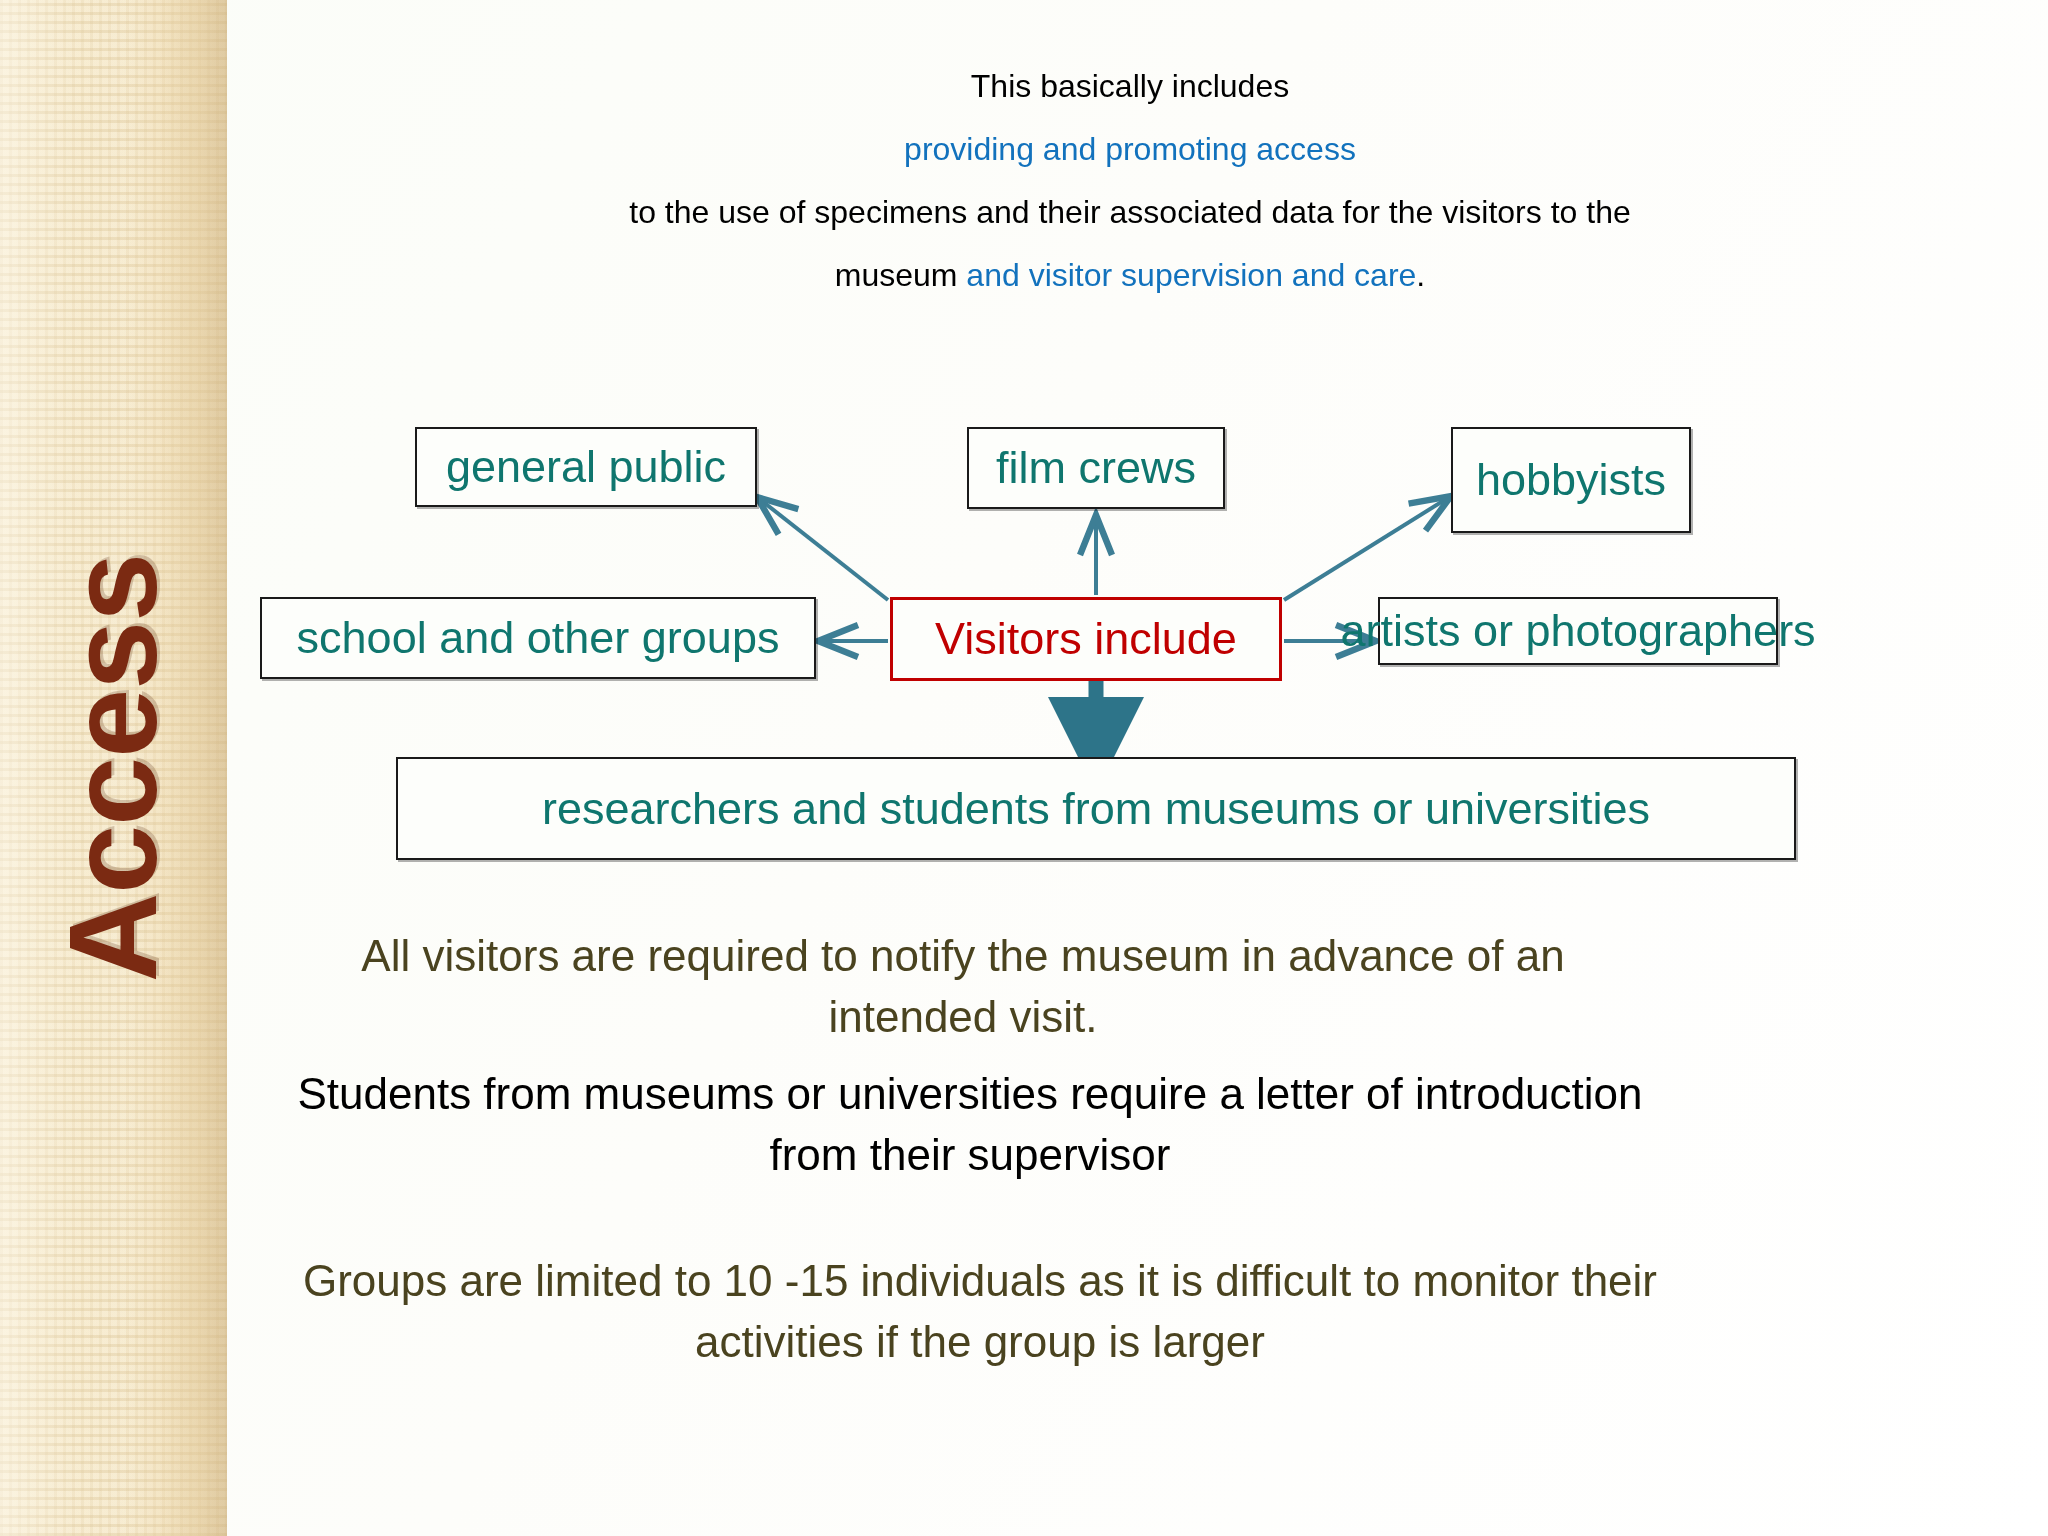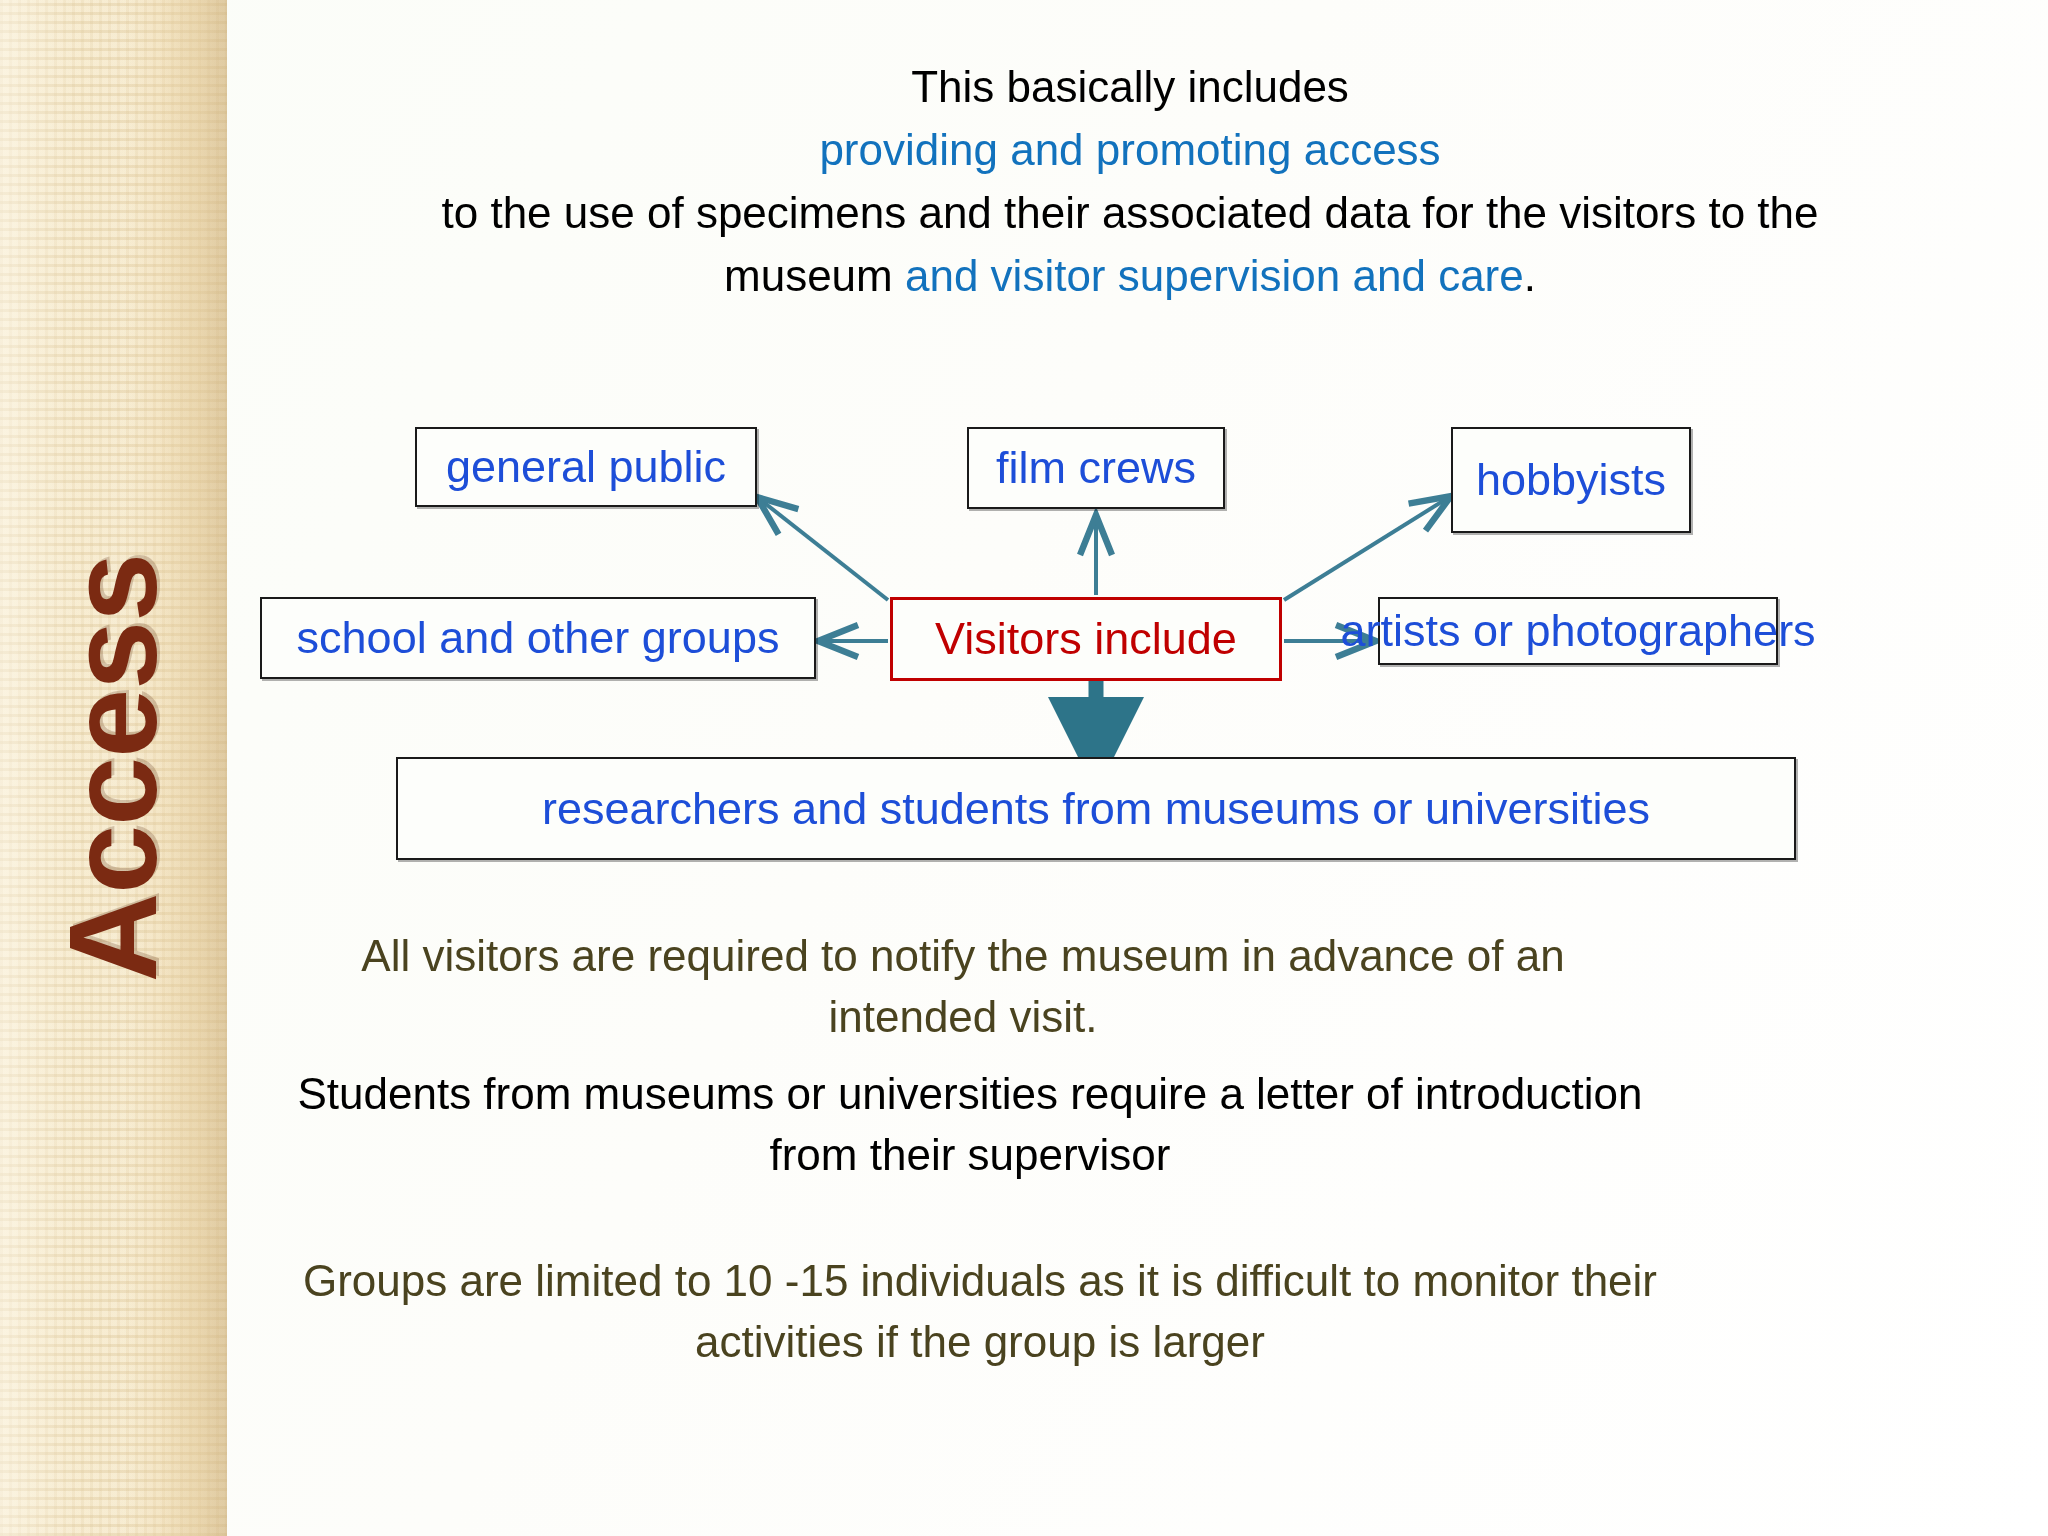--- a/index.html
+++ b/index.html
@@ -61,21 +61,21 @@
     font-family: "Liberation Sans", sans-serif;
   }
 
   
   #header-text {
     position: absolute;
     left: 250px;
     top: 55px;
     width: 1760px;
     text-align: center;
-    font-size: 44px;
+    font-size: 32px;
     line-height: 63px;
     color: #000000;
     font-family: "Liberation Sans", sans-serif;
   }
   .accent-blue { color: #1272bd; }
 
   
   #diagram {
     position: absolute;
     left: 0; top: 0;
@@ -84,21 +84,21 @@
   }
   .node {
     position: absolute;
     box-sizing: border-box;
     border: 2px solid #1a1a1a;
     background: #fdfefb;
     display: flex;
     align-items: center;
     justify-content: center;
     font-size: 45px;
-    color: #1d4ed8;
+    color: #0f766e;
     white-space: nowrap;
     box-shadow: 2px 2px 0 rgba(0,0,0,0.30);
     font-family: "Liberation Sans", sans-serif;
     overflow: visible;
   }
   .node.center {
     border: 3px solid #c00000;
     color: #c00000;
     box-shadow: none;
   }

